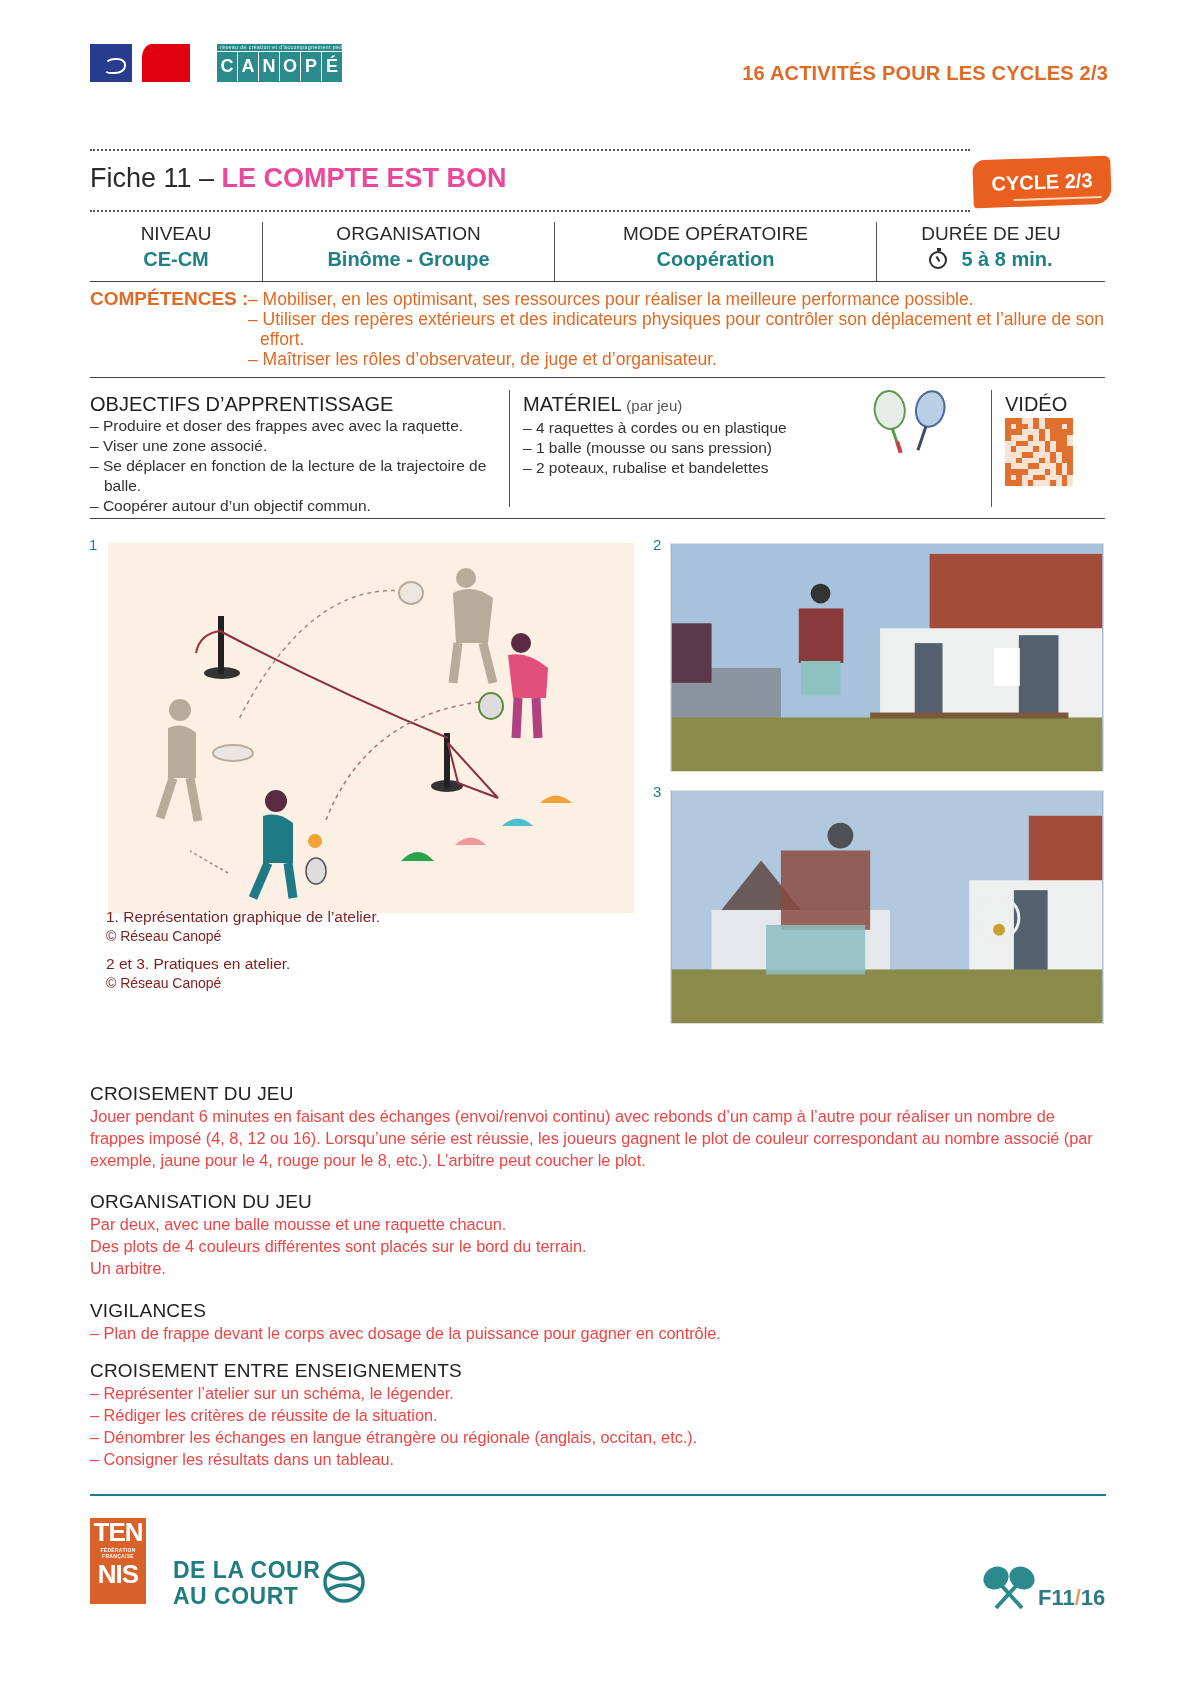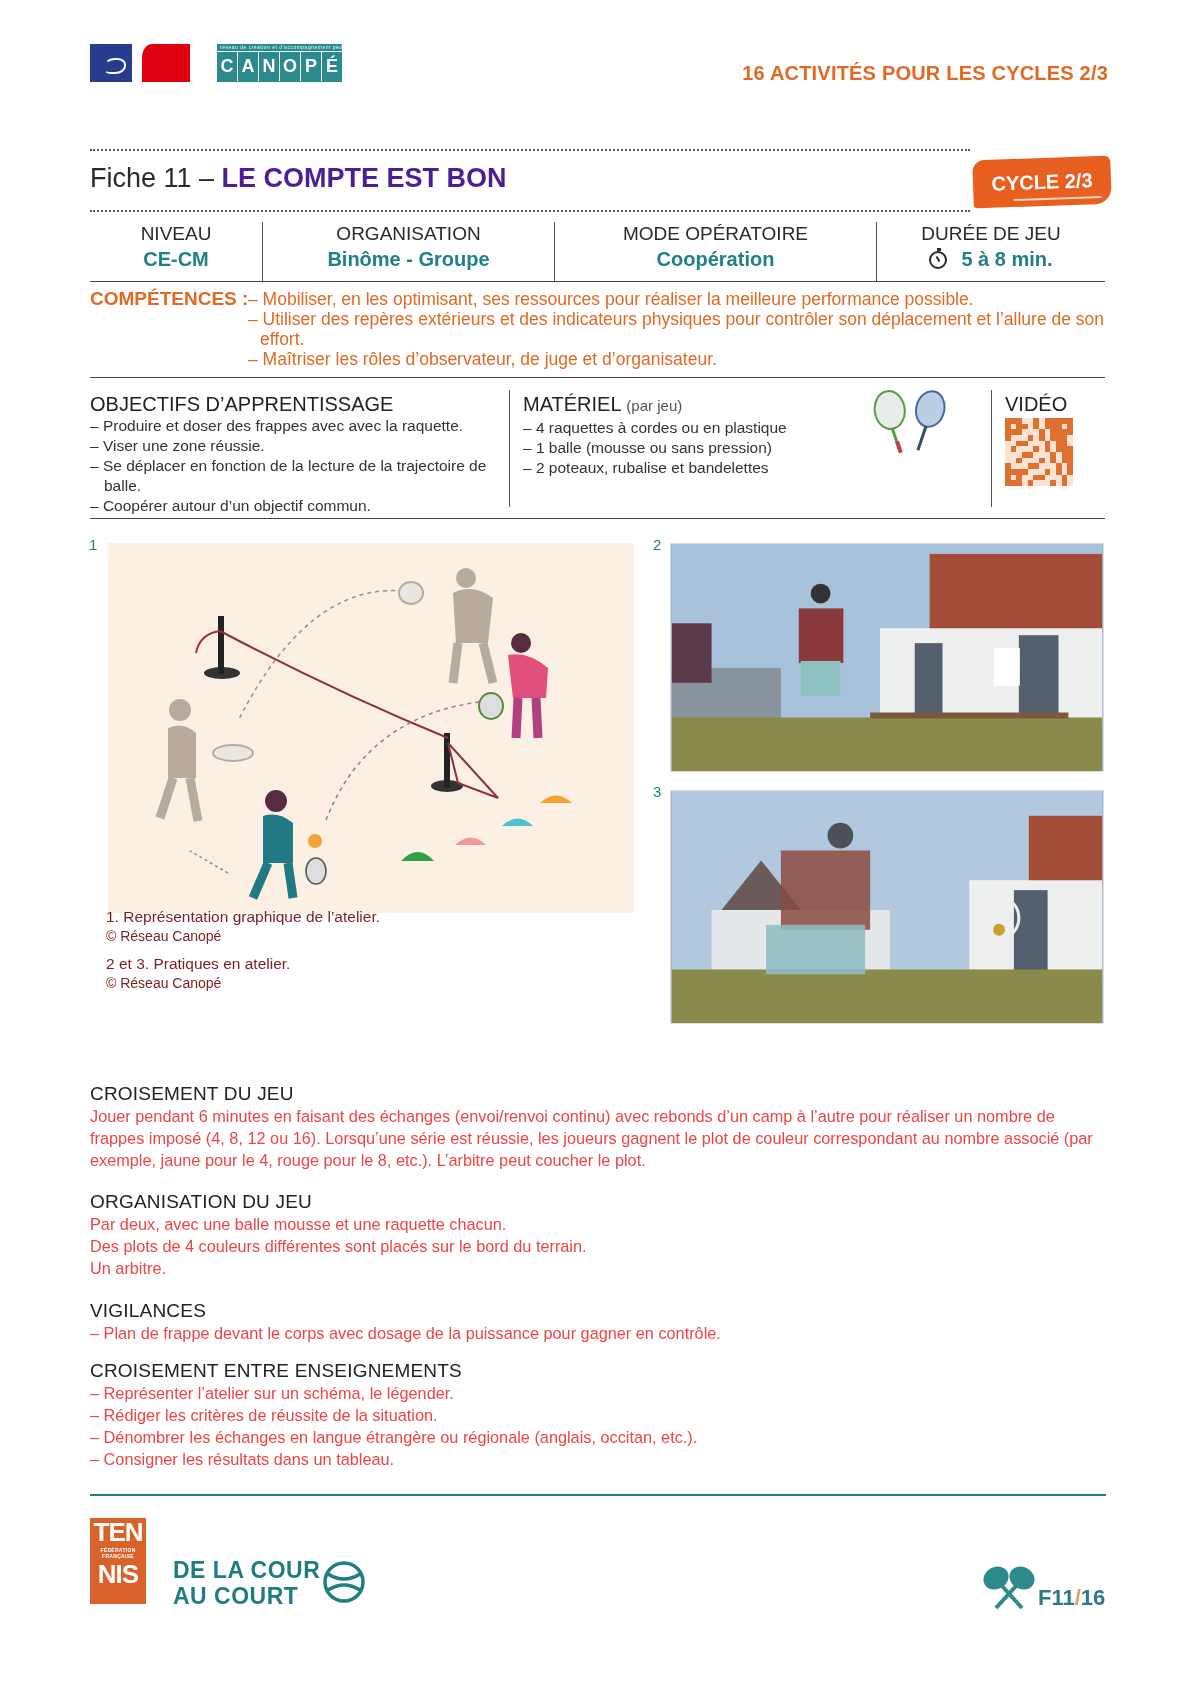--- a/index.html
+++ b/index.html
@@ -16,21 +16,21 @@
   .canope { left: 217px; top: 44px; width: 125px; height: 38px; background: #2a8a8c; color: #fff; }
   .canope .top { height: 8px; border-bottom: 1px solid #fff; font-size: 5px; letter-spacing: 0.5px; color: #dff; padding-left: 3px; line-height: 7px; overflow: hidden; white-space: nowrap; }
   .canope .letters { display: flex; height: 29px; }
   .canope .letters span { flex: 1; border-right: 1px solid #fff; text-align: center; font-size: 18px; line-height: 29px; font-weight: bold; letter-spacing: 0; }
   .canope .letters span:last-child { border-right: none; }
   .series-title { right: 92px; top: 62px; color: #e06a24; font-weight: bold; font-size: 20px; letter-spacing: 0.2px; }
 
   
   .dotline { left: 90px; width: 880px; height: 0; border-top: 2px dotted #555; }
   .fiche-title { left: 90px; top: 163px; font-size: 27px; color: #2a2a2a; }
-  .fiche-title .accent { color: #4c1d95; font-weight: bold; }
+  .fiche-title .accent { color: #ec4899; font-weight: bold; }
   .cycle-badge { left: 973px; top: 158px; width: 138px; height: 48px; background: #e85f20; border-radius: 12px 6px 16px 4px; transform: rotate(-2deg); color: #fff; font-weight: bold; font-size: 20px; text-align: center; line-height: 48px; }
   .cycle-badge::after { content: ""; position: absolute; left: 40px; right: 10px; bottom: 6px; height: 2px; background: #f9d3b8; }
 
   .info-row { left: 90px; top: 222px; width: 1015px; height: 60px; display: flex; }
   .info-col { text-align: center; border-right: 1.5px solid #555; }
   .info-col:last-child { border-right: none; }
   .info-col .lab { font-size: 19px; color: #2a2a2a; line-height: 24px; }
   .info-col .val { font-size: 20px; color: #1f8185; font-weight: bold; line-height: 26px; }
   .clock { display: inline-block; width: 18px; height: 18px; border: 2px solid #2a2a2a; border-radius: 50%; position: relative; vertical-align: -3px; margin-right: 14px; }
   .clock::before { content: ""; position: absolute; left: 6px; top: -5px; width: 4px; height: 3px; background: #2a2a2a; }
@@ -141,21 +141,21 @@
     <li>– Utiliser des repères extérieurs et des indicateurs physiques pour contrôler son déplacement et l’allure de son effort.</li>
     <li>– Maîtriser les rôles d’observateur, de juge et d’organisateur.</li>
   </ul>
 </div>
 <div class="abs hr" style="top:377px;"></div>
 
 <div class="abs obj">
   <div class="sec-title">OBJECTIFS D’APPRENTISSAGE</div>
   <ul>
     <li>– Produire et doser des frappes avec avec la raquette.</li>
-    <li>– Viser une zone réussie.</li>
+    <li>– Viser une zone associé.</li>
     <li>– Se déplacer en fonction de la lecture de la trajectoire de balle.</li>
     <li>– Coopérer autour d’un objectif commun.</li>
   </ul>
 </div>
 <div class="abs vsep1"></div>
 
 <div class="abs mat">
   <div class="sec-title"><span>MATÉRIEL</span> <span class="sub">(par jeu)</span></div>
   <ul>
     <li>– 4 raquettes à cordes ou en plastique</li>

